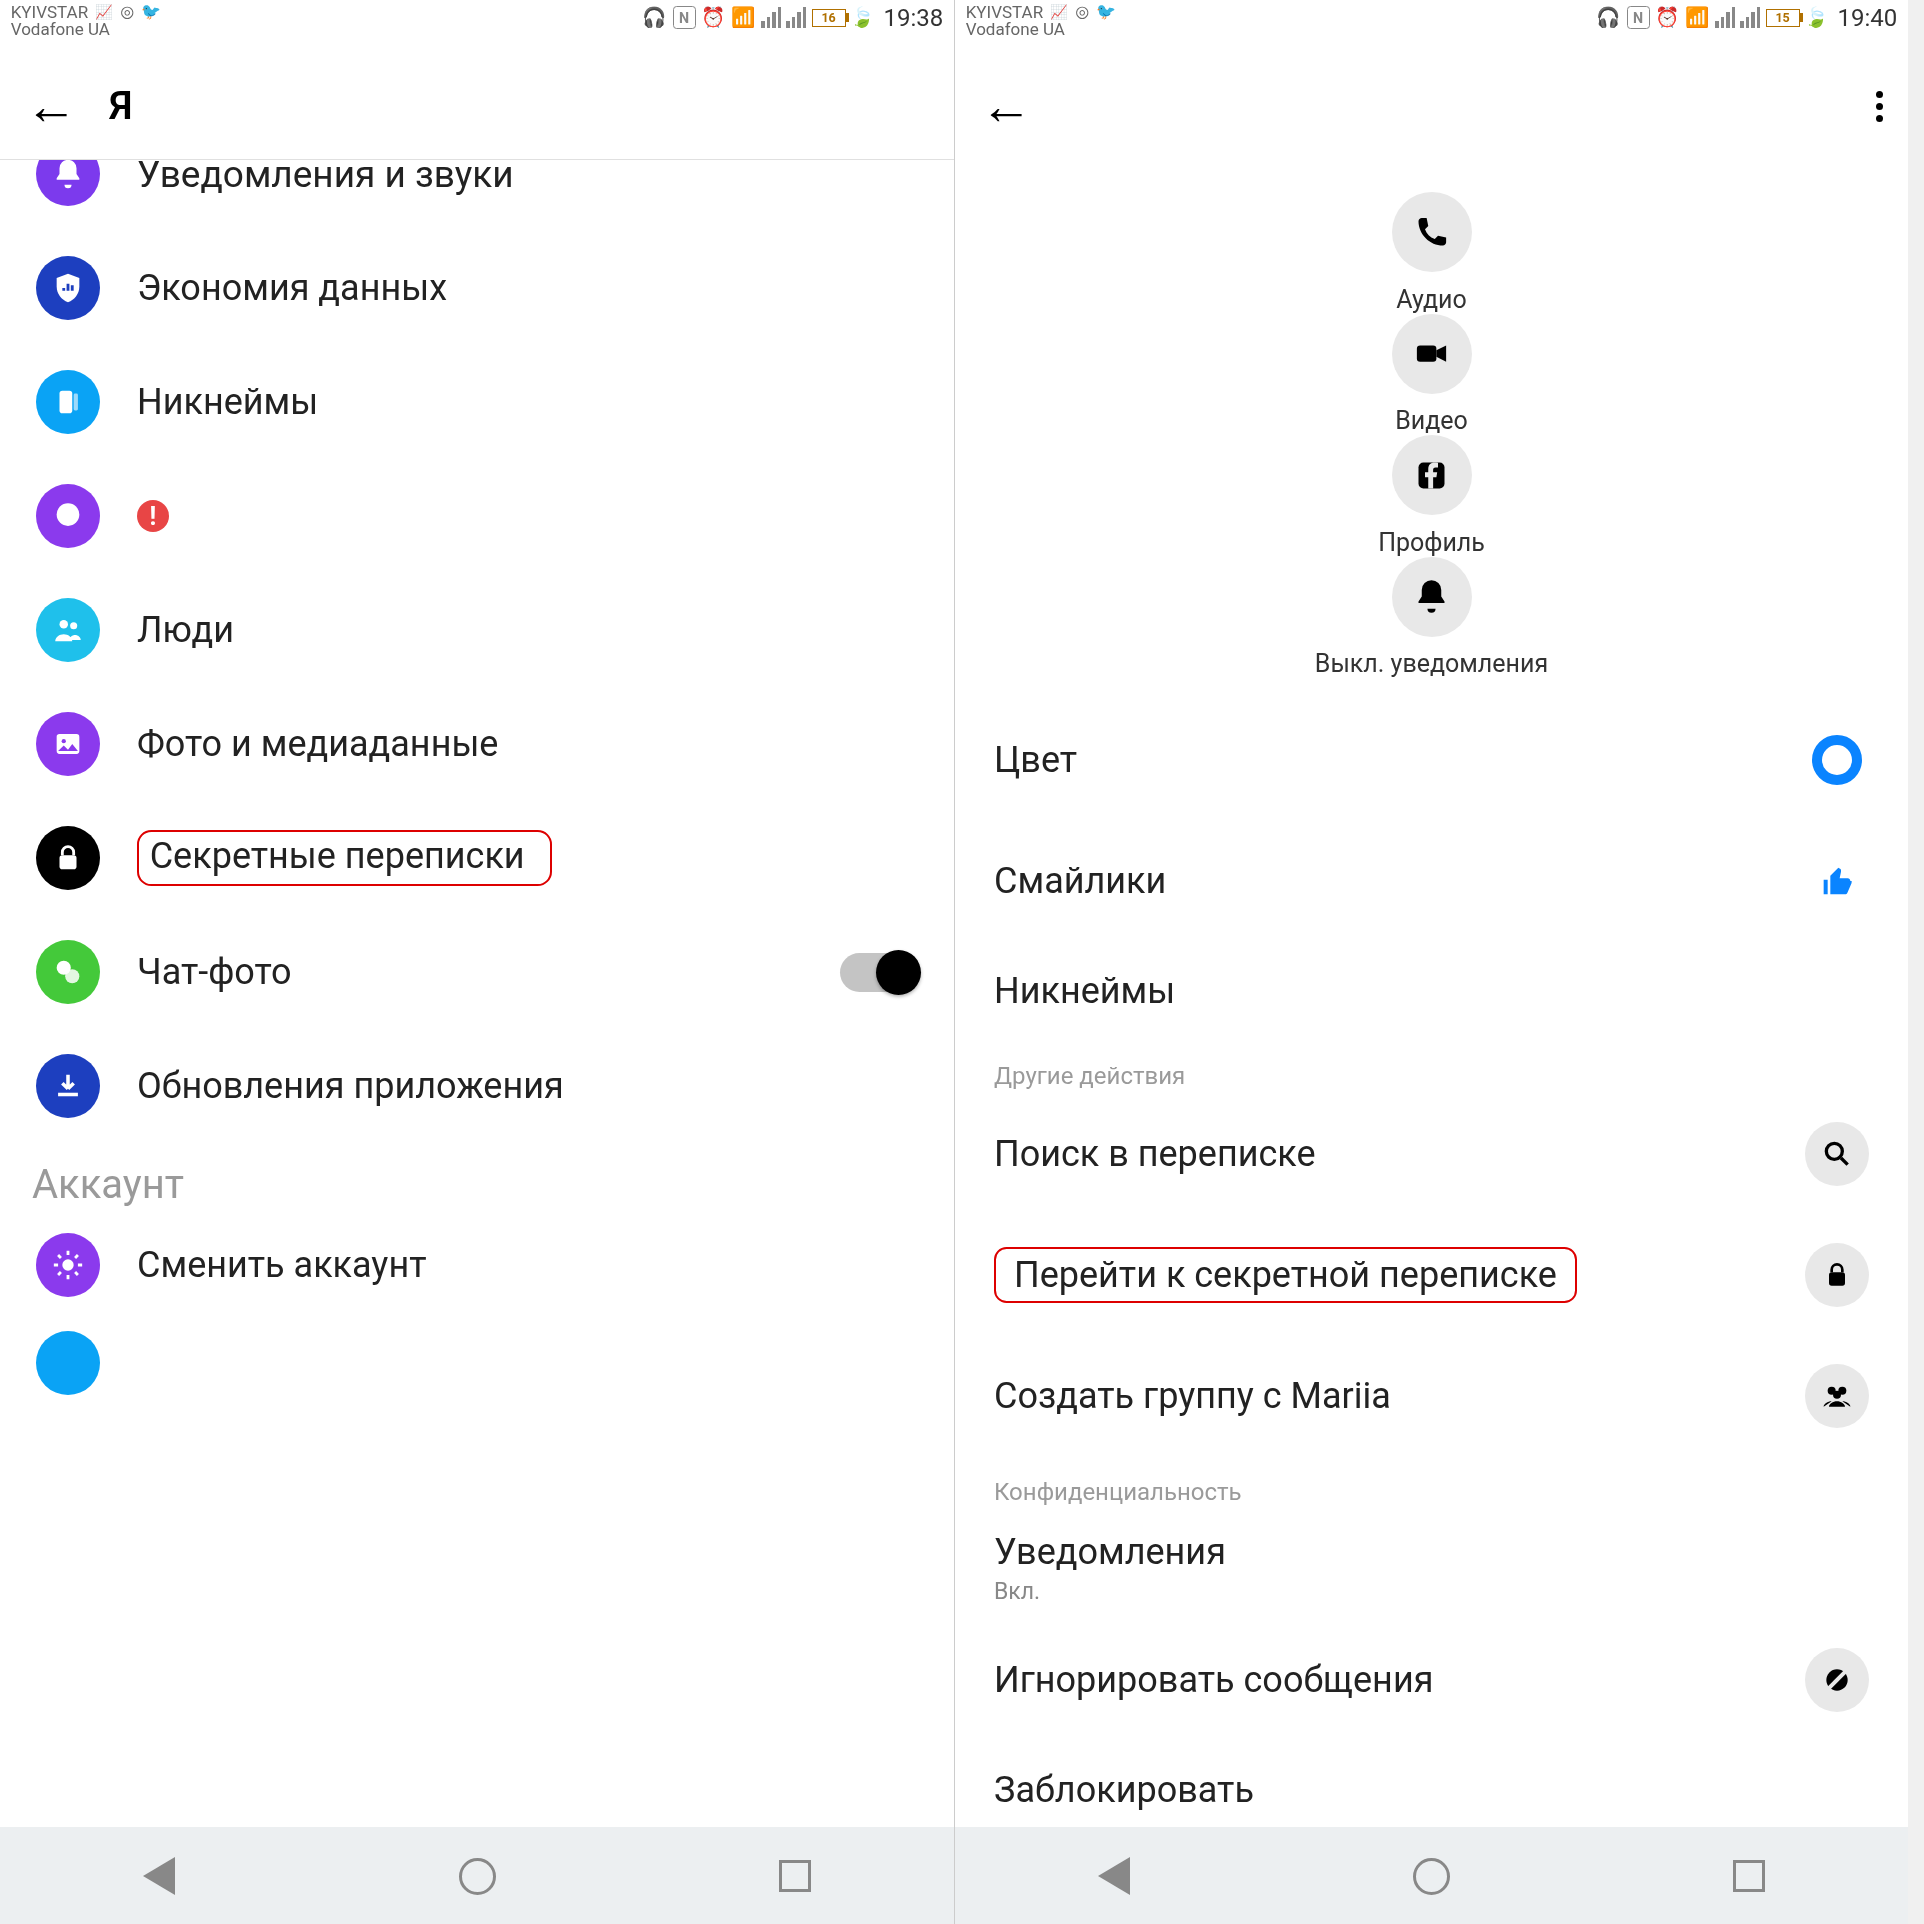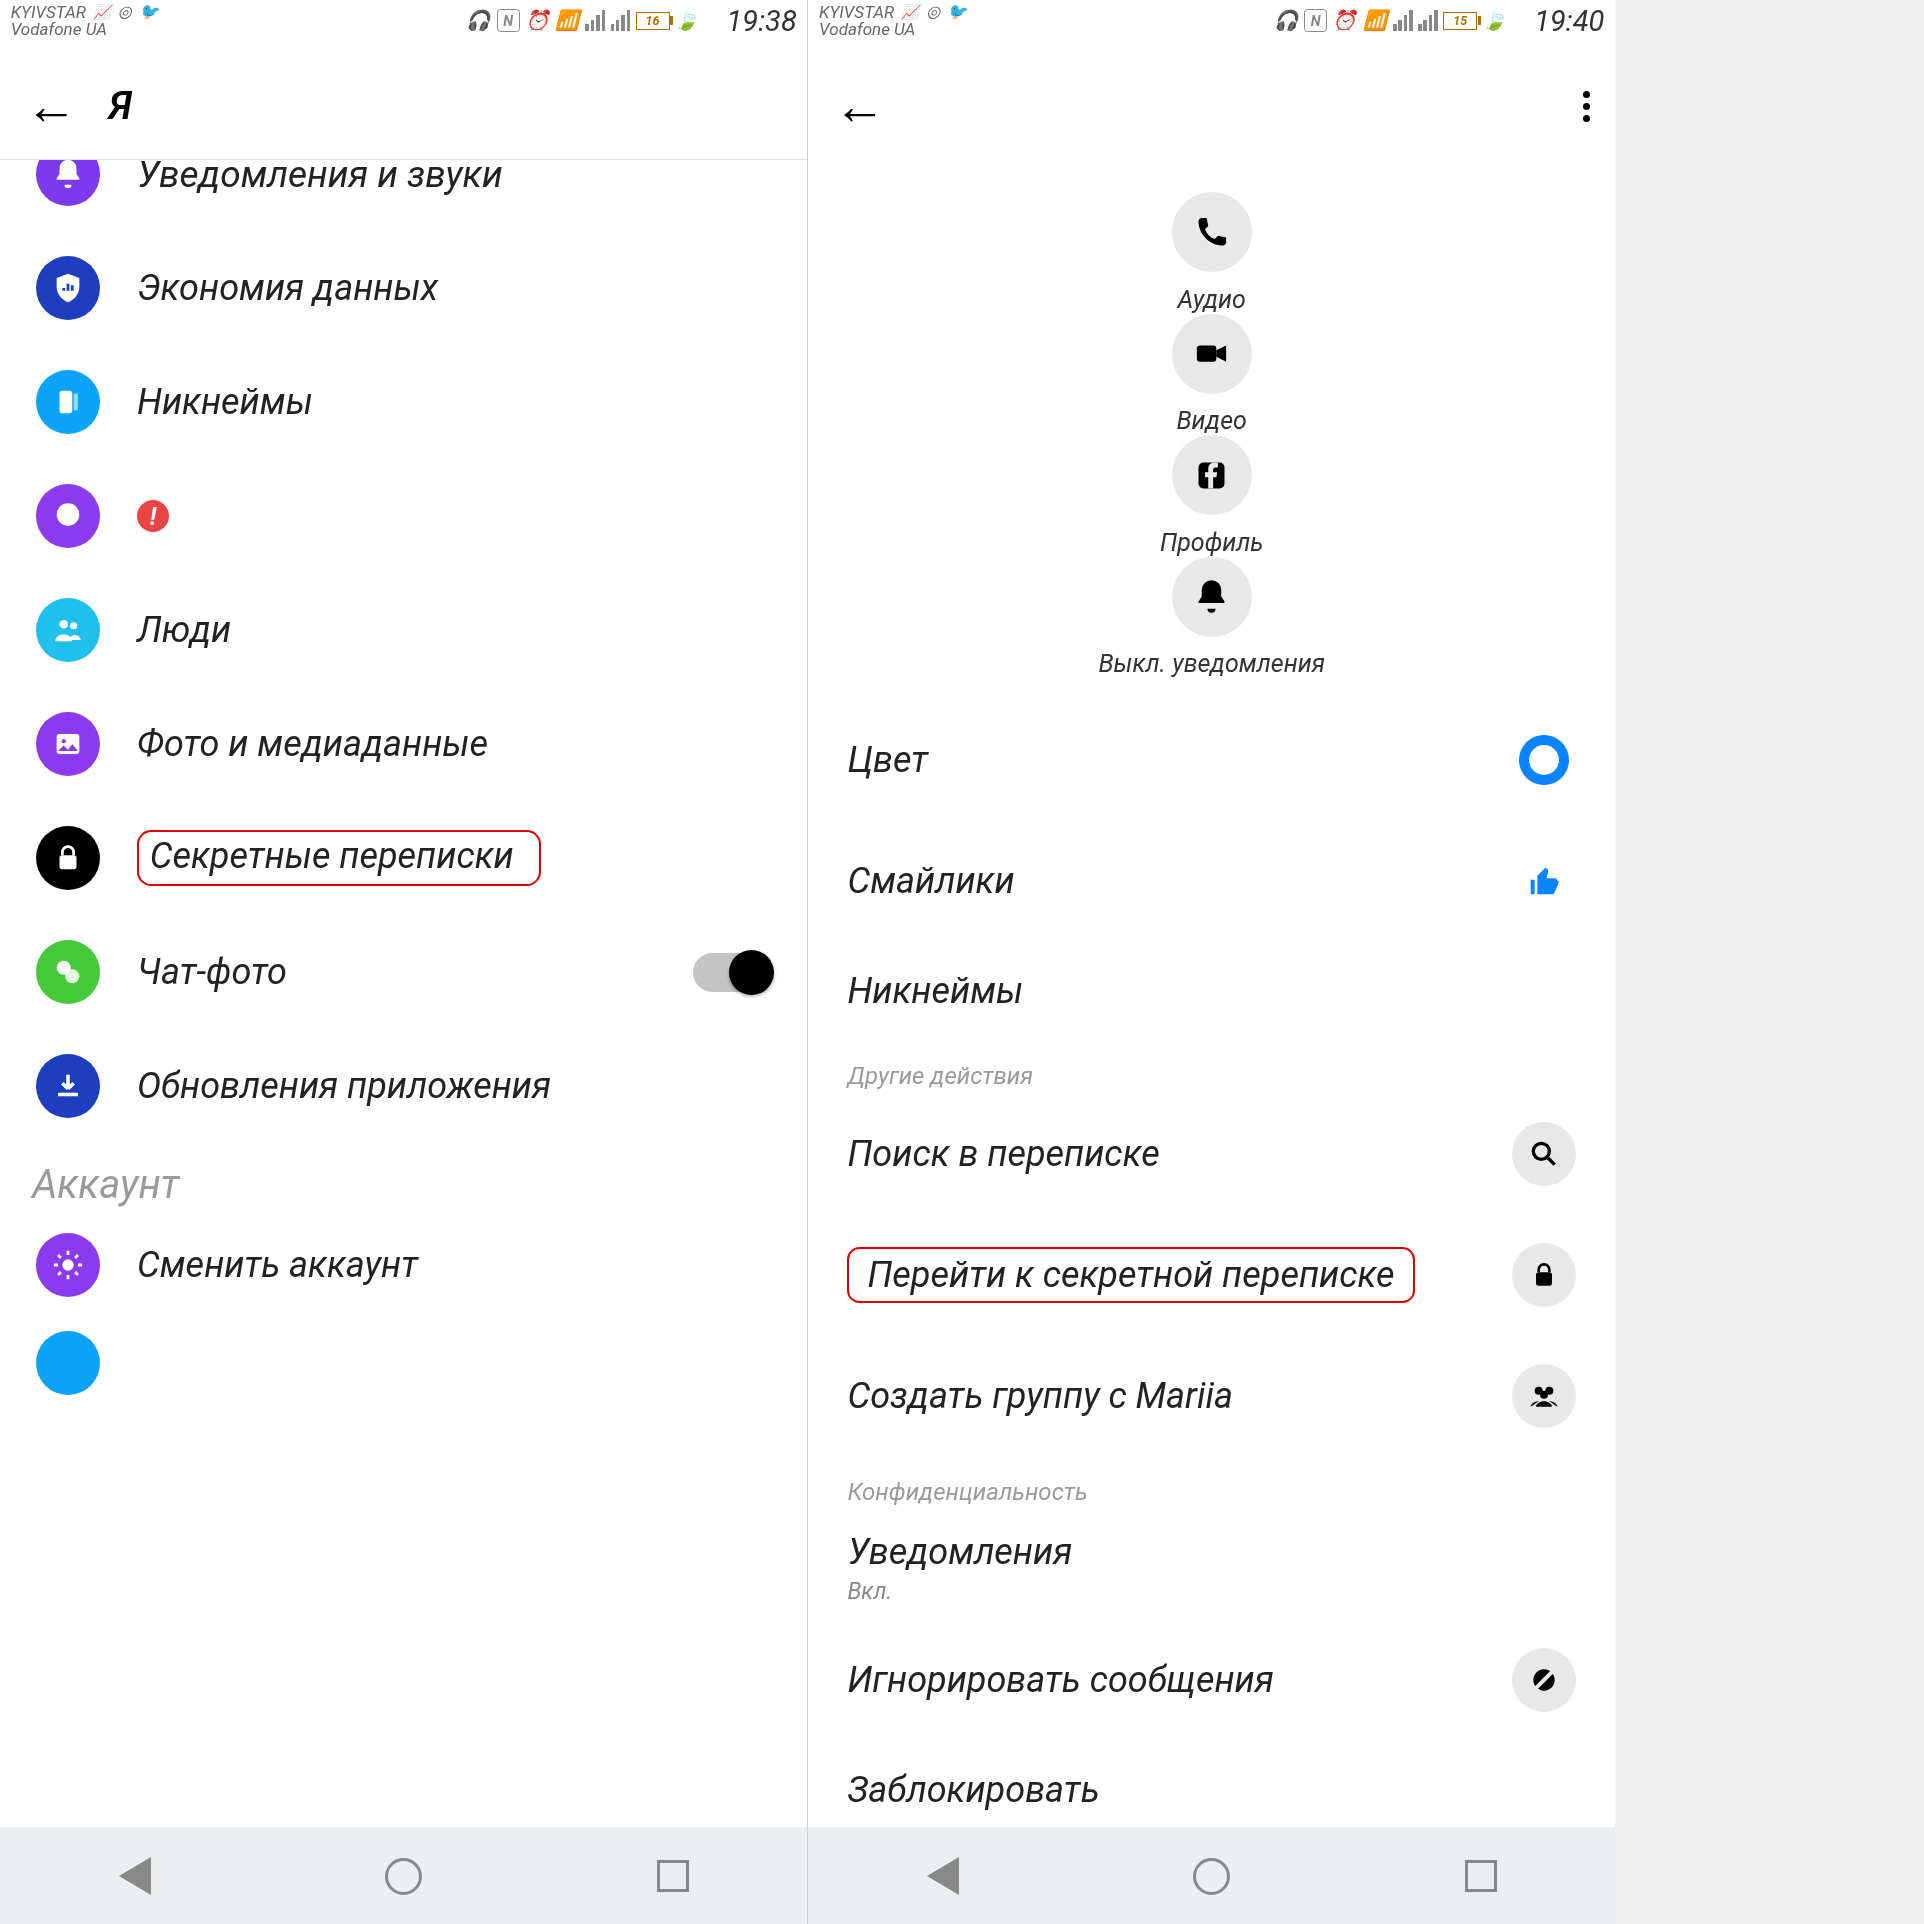--- a/index.html
+++ b/index.html
@@ -1,28 +1,28 @@
 <!DOCTYPE html>
 <html style="font-size:14.3px"><head>
 <meta charset="utf-8">
 <style>
 * { box-sizing: border-box; margin: 0; padding: 0; }
 body { font-family: -apple-system, Roboto, sans-serif; background: #f0f0f0; width: 1925px; height: 1925px; }
-.container { display: flex; width: 1615px; height: 1925px; font-style: italic; }
+.container { display: flex; width: 1908px; height: 1925px; }
 .phone { width: 962px; height: 1925px; background: #fff; display: flex; flex-direction: column; position: relative; }
 .phone + .phone { border-left: 0.9px solid #ccc; }
 
 .status-bar { height: 53px; display: flex; align-items: flex-start; justify-content: space-between; padding: 3.6px 10.7px 0 10.7px; background: #fff; font-size: 19.6px; color: #555; }
 .status-left { display: flex; flex-direction: column; line-height: 1; font-size: 17px; color: #666; }
 .status-left-row { display: flex; align-items: center; gap: 7.1px; }
 .status-right { display: flex; align-items: center; gap: 5.3px; }
 .sr-icon { width: 25px; height: 25px; display: inline-flex; align-items: center; justify-content: center; }
 .battery { border: 1.8px solid #b07000; width: 34px; height: 18px; position: relative; display: inline-flex; align-items: center; justify-content: center; font-size: 12.5px; color: #b07000; font-weight: 700; padding: 0 1.8px; }
 .battery::after { content:""; position:absolute; right:-4.5px; top:3.6px; width:2.7px; height:9px; background:#b07000; }
-.time { font-size: 29px; color: #333; margin-left: 22px; }
+.time { font-size: 24px; color: #333; margin-left: 3px; }
 .signal { display:inline-flex; align-items:flex-end; gap:1.8px; height:21.4px; }
 .signal span { width:3.6px; background:#888; }
 .signal span:nth-child(1){height:7.1px}
 .signal span:nth-child(2){height:11.6px}
 .signal span:nth-child(3){height:16px}
 .signal span:nth-child(4){height:21.4px}
 
 .app-header { height: 107px; display: flex; align-items: center; padding: 0 25px; background: #fff; border-bottom: 1.8px solid #e0e0e0; gap: 32px; }
 .back-arrow { font-size: 52px; color: #000; font-weight: 700; }
 .header-title { font-size: 39px; font-weight: 600; color: #000; }

